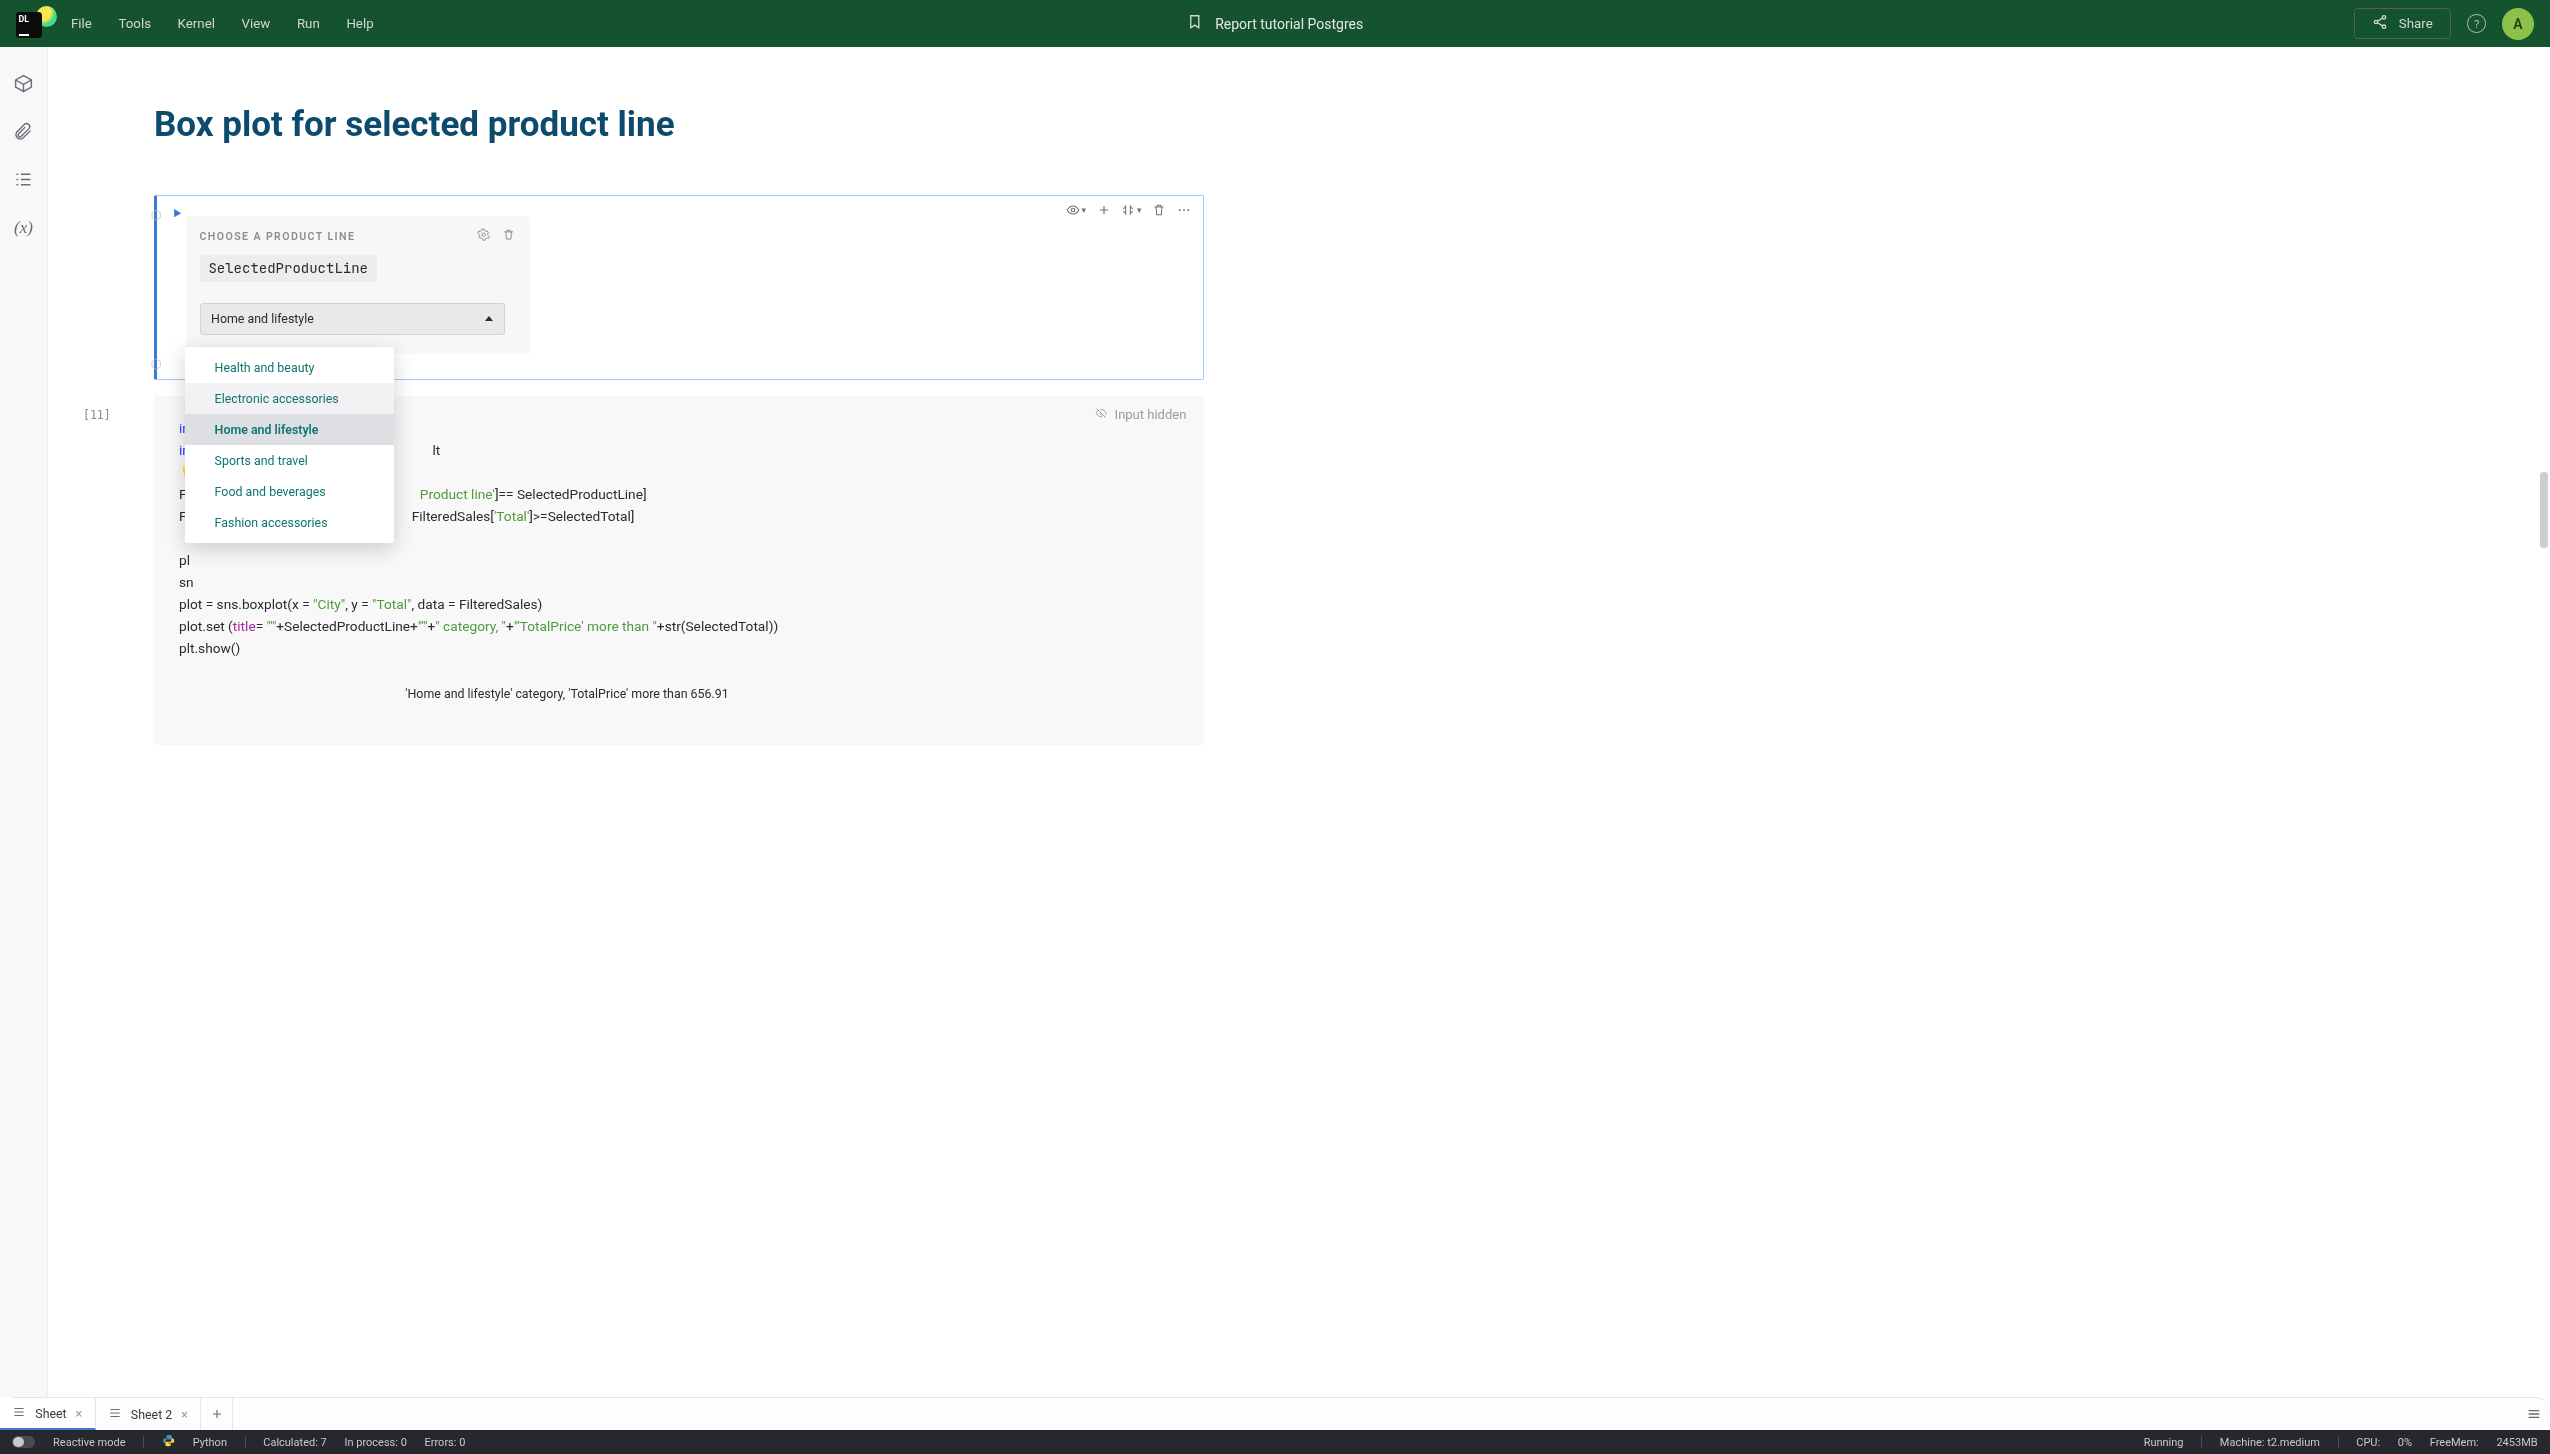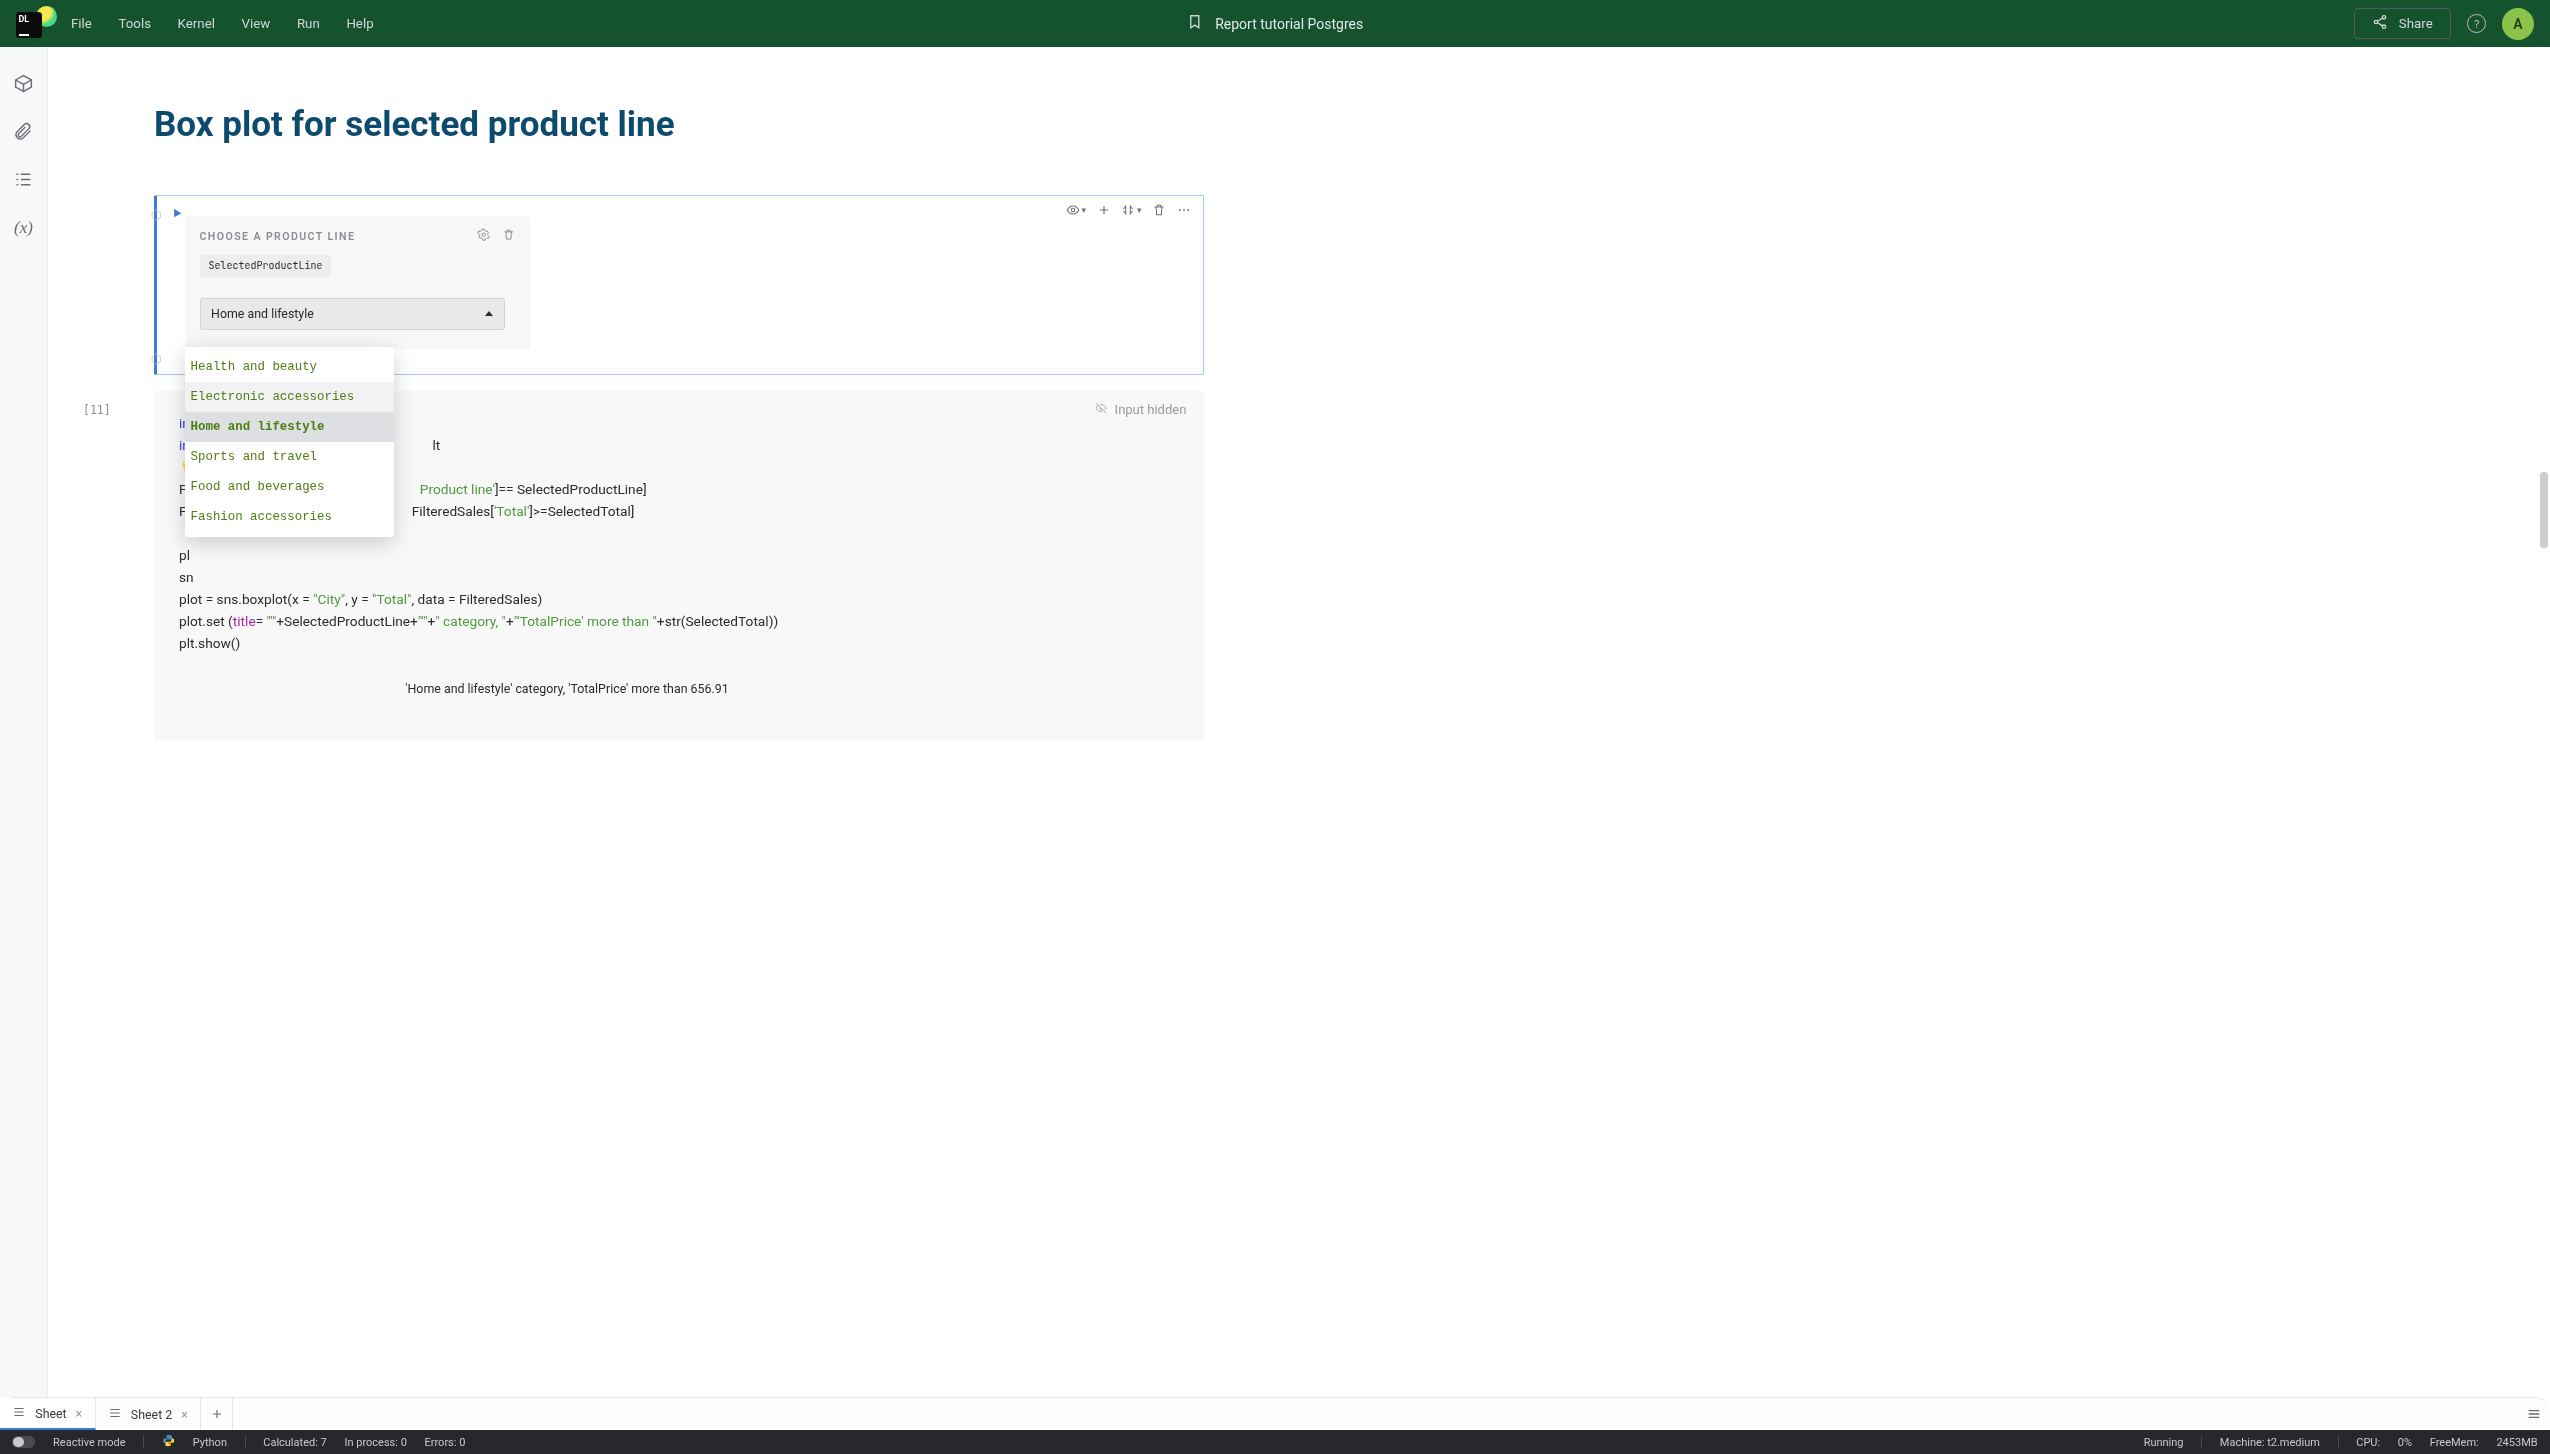--- a/index.html
+++ b/index.html
@@ -40,25 +40,25 @@
 .cell-toolbar .tbi { cursor:pointer; display:flex; align-items:center; }
 .cell-toolbar svg { width:14px; height:14px; }
 .run-tri { position:absolute; top:10.6px; left:14px; cursor:pointer; }
 .run-tri svg { width:12.4px; height:12.4px; }
 .gutter-hex { position:absolute; left:-7px; width:12.4px; height:12.4px; }
 .gutter-hex svg { width:12.4px; height:12.4px; }
 
 .widget-box { background:#f7f7f8; border-radius:2.7px; width:344px; padding:12.4px 14px 19.5px 14px; position:relative; margin-left:3.5px; }
 .widget-head { display:flex; align-items:center; justify-content:space-between; color:#8c8d92; font-size:10.6px; letter-spacing:1.4px; font-weight:600;gap:12px; }
 .widget-head .icons { display:flex; gap:12.4px; }
-.var-chip { display:inline-block; background:#ededef; border-radius:2.7px; padding:4.4px 8.9px; margin-top:10.6px; font-family:"JetBrains Mono",Menlo,Consolas,monospace; font-size:10px; color:#2b2b2f; }
+.var-chip { display:inline-block; background:#ededef; border-radius:2.7px; padding:4.4px 8.9px; margin-top:10.6px; font-family:"JetBrains Mono",Menlo,Consolas,monospace; font-size:14px; color:#2b2b2f; }
 .select { margin-top:21px; width:305px; height:32px; background:#e9e9ec; border:0.9px solid #d2d3d7; border-radius:2.7px; display:flex; align-items:center; justify-content:space-between; padding:0 10.6px; font-size:12.4px; color:#2a2a2e; cursor:pointer; position:relative; }
 .select .chev { width:0; height:0; border-left:4.4px solid transparent; border-right:4.4px solid transparent; border-bottom:5.3px solid #2a2a2e; }
 .dropdown { position:absolute; top:131px; left:-0.9px; width:209px; background:#fff; border-radius:2.7px; box-shadow:0 5.3px 21px rgba(0,0,0,.18); padding:5.3px 0; z-index:40; }
-.dropdown .opt { padding:8px 6px; font-size:12.4px; color:#4d7c0f; cursor:pointer;font-family:Liberation Mono, monospace; }
+.dropdown .opt { padding:8px 30px; font-size:12.4px; color:#0f766e; cursor:pointer; }
 .dropdown .opt.hover { background:#f2f2f4; }
 .dropdown .opt.sel { background:#dedfe2; font-weight:600; }
 
 
 .cell2 { position:relative; background:#f8f8f8; border-radius:1.8px; padding:21px 25px 35px 25px; }
 .exec-label { position:absolute; left:-71px; top:12.4px; color:#8c8d92; font-size:11.5px; font-family:Menlo,monospace; }
 .hidden-pill { position:absolute; top:10.6px; right:17.7px; display:flex; align-items:flex-start; gap:7px; color:#9a9ba0; font-size:13px; }
 .code { font-family:"JetBrains Mono",Menlo,Consolas,monospace; font-size:13.7px; line-height:22px; white-space:pre; color:#2b2b2f; }
 .kw { color:#2e3cff; } 
 .nm { color:#a626a4; }

